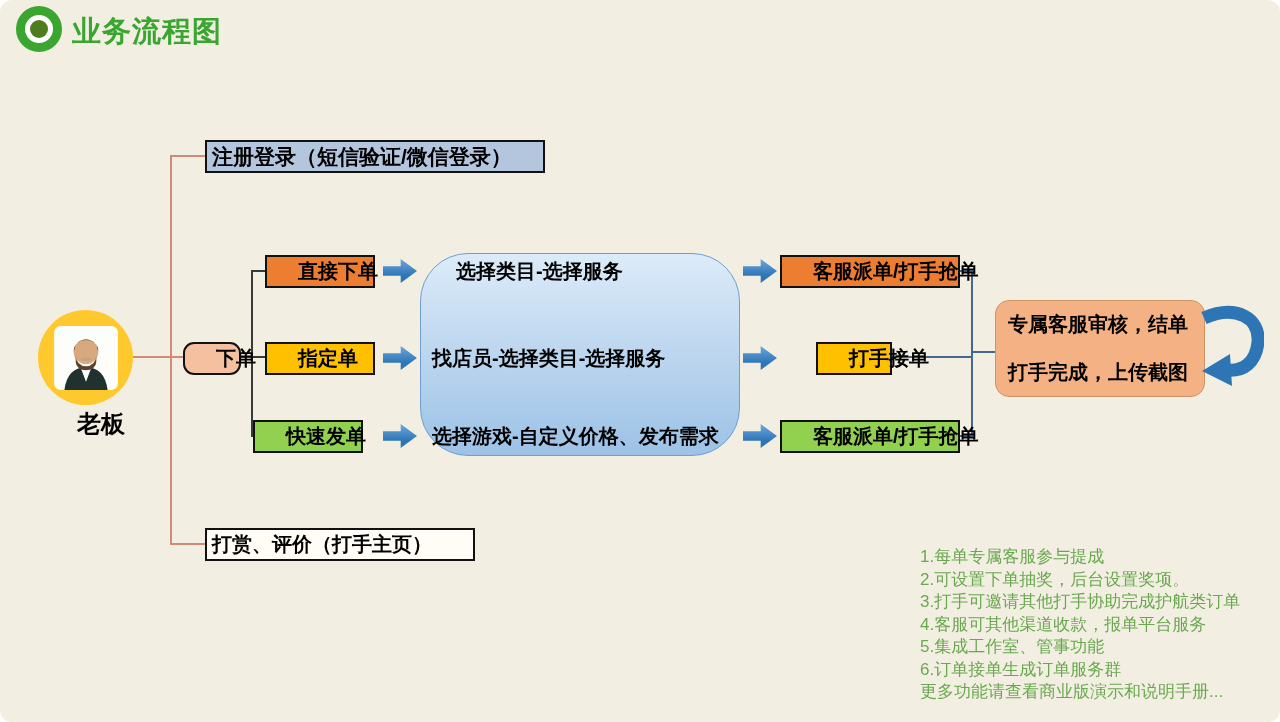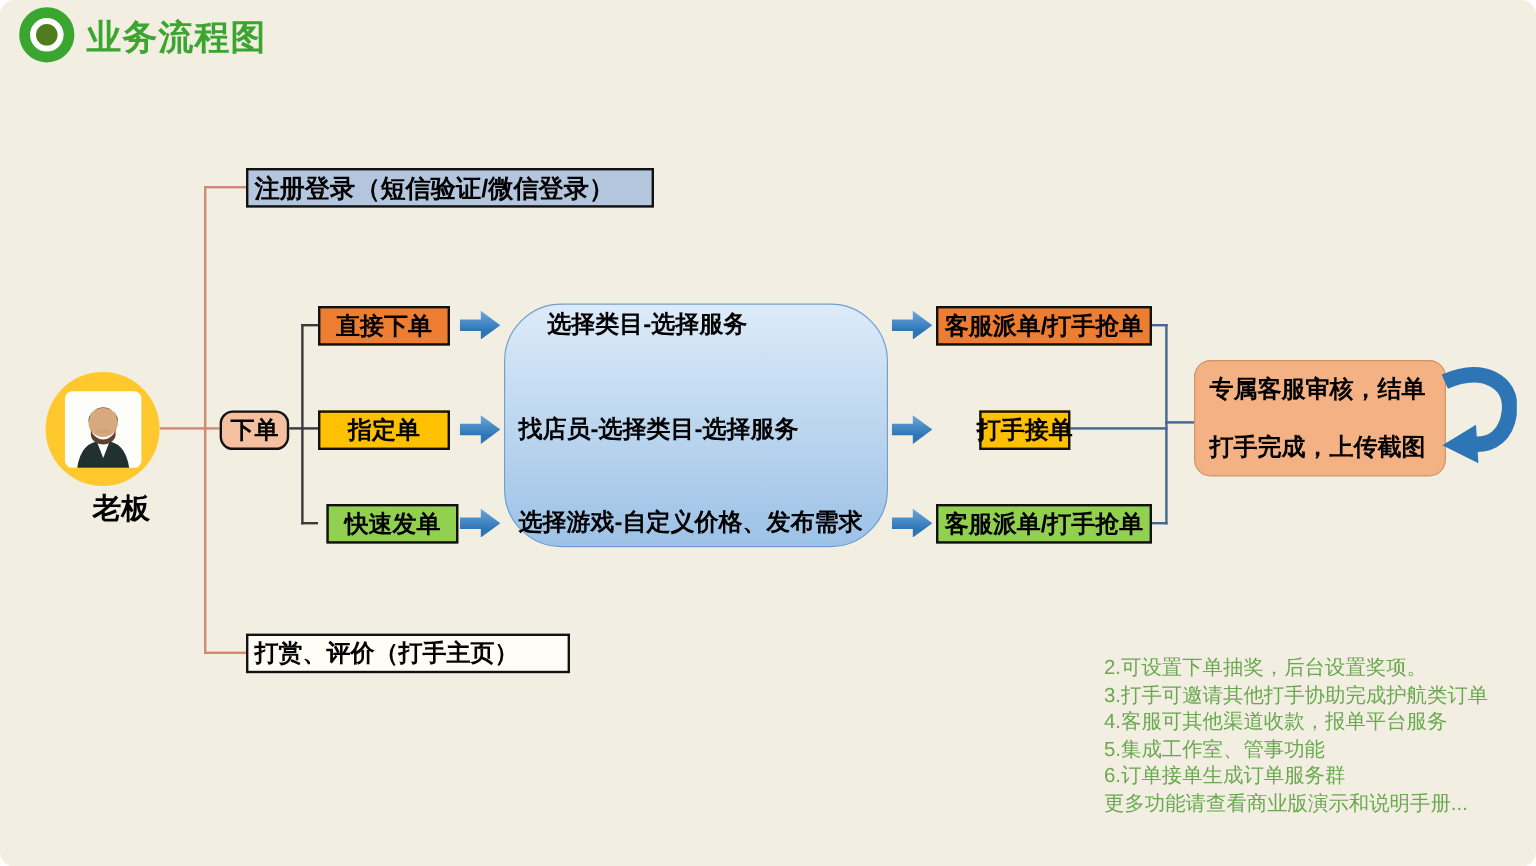--- a/index.html
+++ b/index.html
@@ -6,22 +6,22 @@
   html,body { width:1280px; height:722px; background:#ffffff; font-family:"Liberation Sans", sans-serif; }
   .slide { position:absolute; left:0; top:0; width:1280px; height:722px; background:#f2efe2; border-radius:12px; overflow:hidden; }
 
   
   .title-icon { position:absolute; left:16px; top:6px; width:46px; height:46px; border-radius:50%;
     background:#ffffff; border:9px solid #3aa52f; display:flex; align-items:center; justify-content:center; }
   .title-icon .dot { width:18px; height:18px; border-radius:50%; background:#4f7d1e; }
   .page-title { position:absolute; left:72px; top:12px; font-size:29px; font-weight:700; color:#3aa52f; letter-spacing:1px; }
 
   
-  .box { position:absolute; border:2px solid #111; display:flex; align-items:center; justify-content:center;
-    font-weight:700; font-size:20px; color:#000; white-space:nowrap; }
+  .box { position:absolute; border:2px solid #111; display:flex; align-items:center; 
+    font-weight:700; font-size:20px; color:#000; white-space:nowrap;padding-left:31px; }
   .box.left { justify-content:flex-start; padding-left:5px; }
   .c-register { background:#b4c6dd; }
   .c-order    { background:#f5c0a0;border-radius:11px; }
   .c-orange   { background:#ed7d31; }
   .c-gold     { background:#ffc000; }
   .c-green    { background:#92d050; }
   .c-white    { background:#fffdf6; }
 
   
   .panel { position:absolute; left:420px; top:253px; width:320px; height:203px; border-radius:48px;
@@ -103,21 +103,21 @@
   <div class="box c-order" style="left:183px; top:342px; width:58px; height:33px;">
     <span>下单</span>
   </div>
 
   <div class="box c-orange" style="left:265px; top:255px; width:110px; height:33px;">
     <span>直接下单</span>
   </div>
   <div class="box c-gold" style="left:265px; top:342px; width:110px; height:33px;">
     <span>指定单</span>
   </div>
-  <div class="box c-green" style="left:272px; top:420px; width:110px; height:33px;">
+  <div class="box c-green" style="left:253px; top:420px; width:110px; height:33px;">
     <span>快速发单</span>
   </div>
 
   <div class="arrow" style="left:383px; top:259px;"></div>
   <div class="arrow" style="left:383px; top:346px;"></div>
   <div class="arrow" style="left:383px; top:424px;"></div>
 
   <div class="panel"></div>
   <div class="step" style="top:259px;margin-left:24px;">选择类目-选择服务</div>
   <div class="step" style="top:424px;">选择游戏-自定义价格、发布需求</div>
@@ -147,20 +147,21 @@
       <path d="M 6 16 C 38 2 62 16 60 40 C 58 60 46 70 28 68" fill="none" stroke="#2e75b6" stroke-width="13"></path>
       <polygon points="32,52 4,69 34,84" fill="#2e75b6"></polygon>
     </svg>
   </div>
 
   <div class="box left c-white" style="left:205px; top:528px; width:270px; height:33px;">
     <span>打赏、评价（打手主页）</span>
   </div>
 
   <div class="notes">
+    <div>1.每单专属客服参与提成</div>
     <div>2.可设置下单抽奖，后台设置奖项。</div>
     <div>3.打手可邀请其他打手协助完成护航类订单</div>
     <div>4.客服可其他渠道收款，报单平台服务</div>
     <div>5.集成工作室、管事功能</div>
     <div>6.订单接单生成订单服务群</div>
     <div>更多功能请查看商业版演示和说明手册...</div>
   </div>
 
 </div>
 

